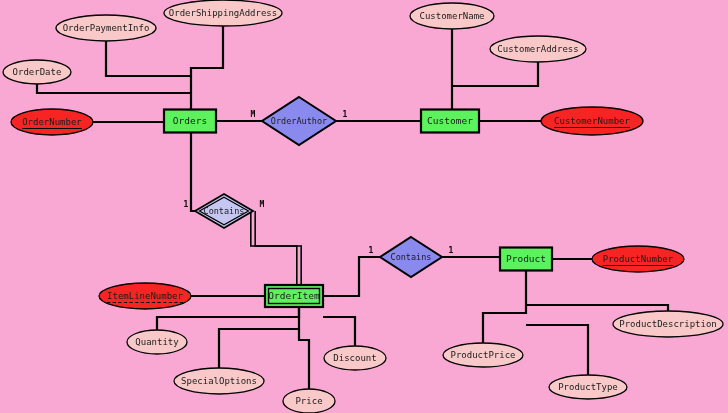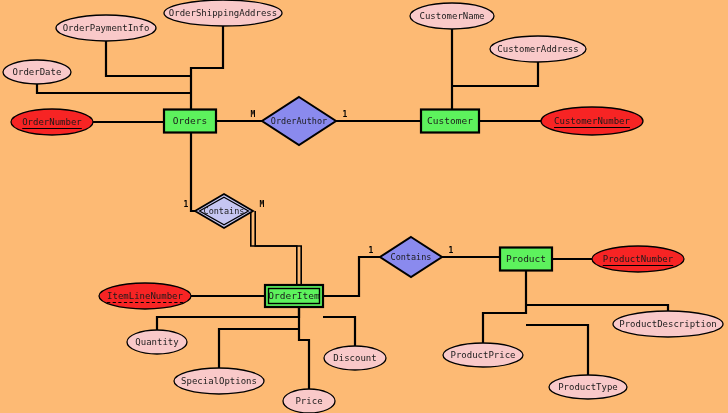--- a/index.html
+++ b/index.html
@@ -8,21 +8,21 @@
     padding: 0;
     background: #ffffff;
   }
   body {
     font-family: "DejaVu Sans Mono", monospace;
   }
   #canvas {
     position: relative;
     width: 728px;
     height: 413px;
-    background: #fdba74;
+    background: #f9a8d4;
     overflow: hidden;
   }
   svg#diagram {
     position: absolute;
     top: 0;
     left: 0;
     width: 728px;
     height: 413px;
   }
   .edge {

